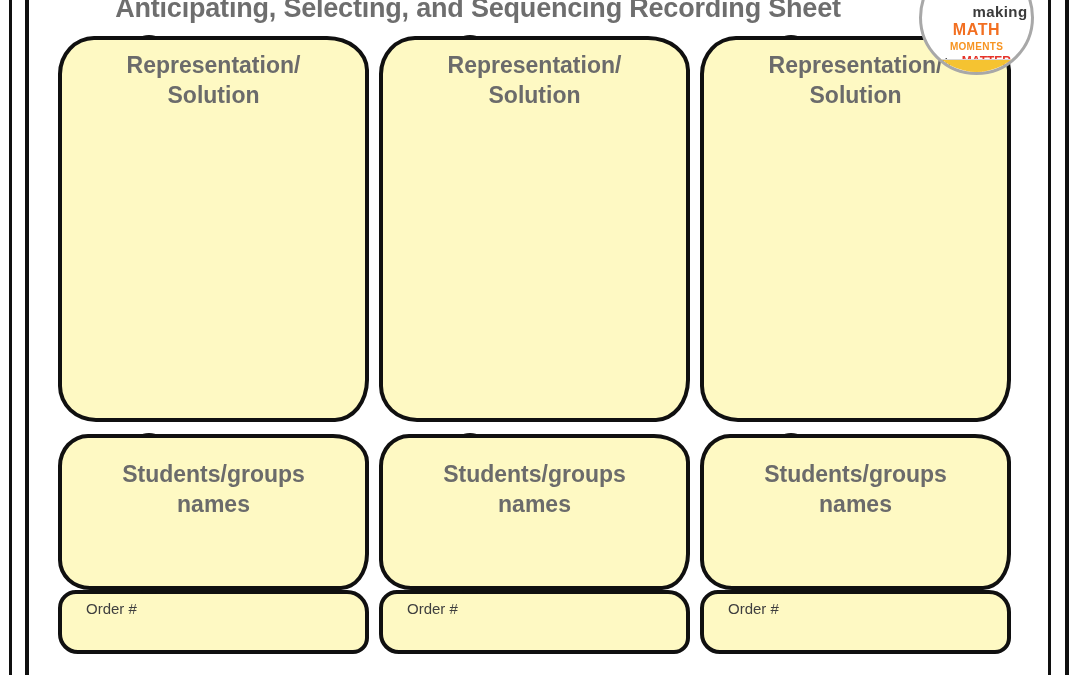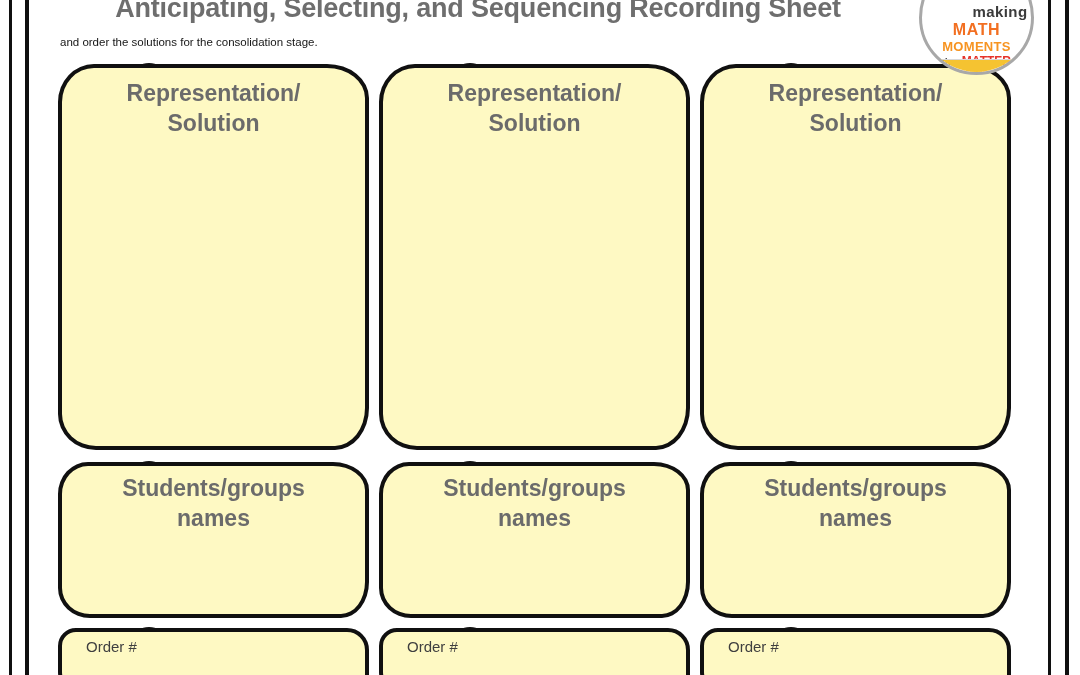--- a/index.html
+++ b/index.html
@@ -62,22 +62,21 @@
 
   .rep-box {
     height: 386px;
     border-radius: 36px 42px 34px 38px / 38px 34px 42px 36px;
     margin-bottom: 12px;
     padding-top: 10px;
   }
   .students-box {
     height: 156px;
     border-radius: 30px 36px 28px 32px / 32px 28px 36px 30px;
-    margin-bottom: 10px;
-    padding-top: 7px;
+    padding-top: 21px;
   }
   .order-box {
     height: 64px;
     border-radius: 18px 22px 16px 20px;
     padding: 6px 0 0 24px;
   }
 
   .box-label {
     text-align: center;
     font-size: 23px;
@@ -100,21 +99,21 @@
     border: 3px solid #a8a8a8;
     border-radius: 50%;
     box-sizing: border-box;
     overflow: hidden;
     text-align: center;
     padding-top: 41px;
     z-index: 5;
   }
   .logo-making  { font-size: 15px; font-weight: 700; color: #3b3b3b; line-height: 15px; letter-spacing: 0.4px; padding-left: 47px; }
   .logo-math    { font-size: 16px; font-weight: 800; color: #f26f21; line-height: 21px; letter-spacing: 0.6px; }
-  .logo-moments { font-size: 13px; font-weight: 800; color: #f79421; line-height: 14px; letter-spacing: 0.3px; }
+  .logo-moments { font-size: 10px; font-weight: 800; color: #f79421; line-height: 14px; letter-spacing: 0.3px; }
   .logo-that-matter { font-size: 12px; line-height: 12px; margin-top: 1px; }
   .logo-that    { font-size: 9px;  font-weight: 700; color: #3b3b3b; }
   .logo-matter  { font-size: 12px; font-weight: 800; color: #e5332a; }
   .logo-site    { font-size: 5px; line-height: 7px; color: #f79421; }
   .logo-band {
     position: absolute;
     bottom: 0; left: 0; right: 0;
     height: 12px;
     background: #f5c331;
     border-top: 1px solid #d8d8d8;
@@ -126,21 +125,20 @@
 <div class="frame-line frame-l1"></div>
 <div class="frame-line frame-l2"></div>
 <div class="frame-line frame-r1"></div>
 <div class="frame-line frame-r2"></div>
 
 <div class="sheet">
 
   <div class="title">Anticipating, Selecting, and Sequencing Recording Sheet</div>
 
   <div class="subtitle">
-    <div>and order the solutions for the consolidation stage.</div>
   </div>
 
   <div class="logo">
     <div class="logo-making">making</div>
     <div class="logo-math">MATH</div>
     <div class="logo-moments">MOMENTS</div>
     <div class="logo-that-matter">
       <span class="logo-that">that</span>
       <span class="logo-matter">MATTER</span>
     </div>

